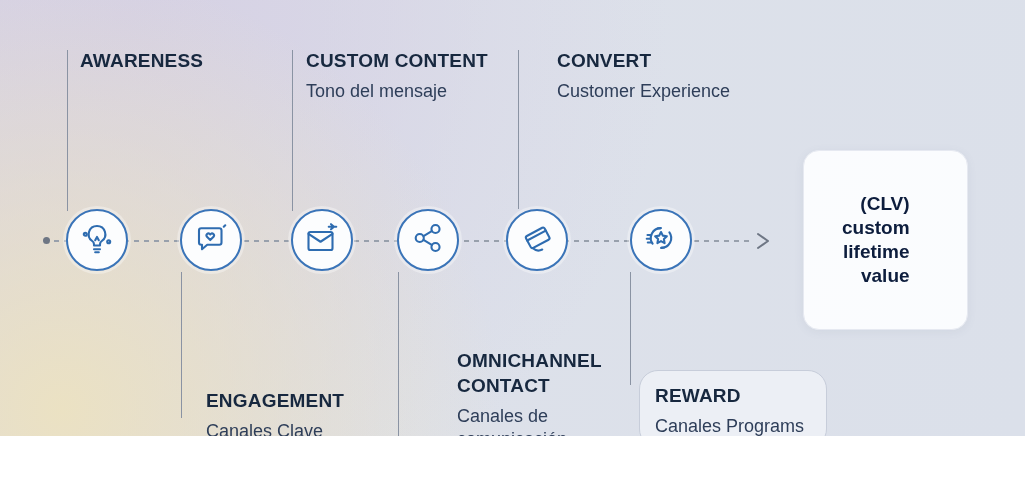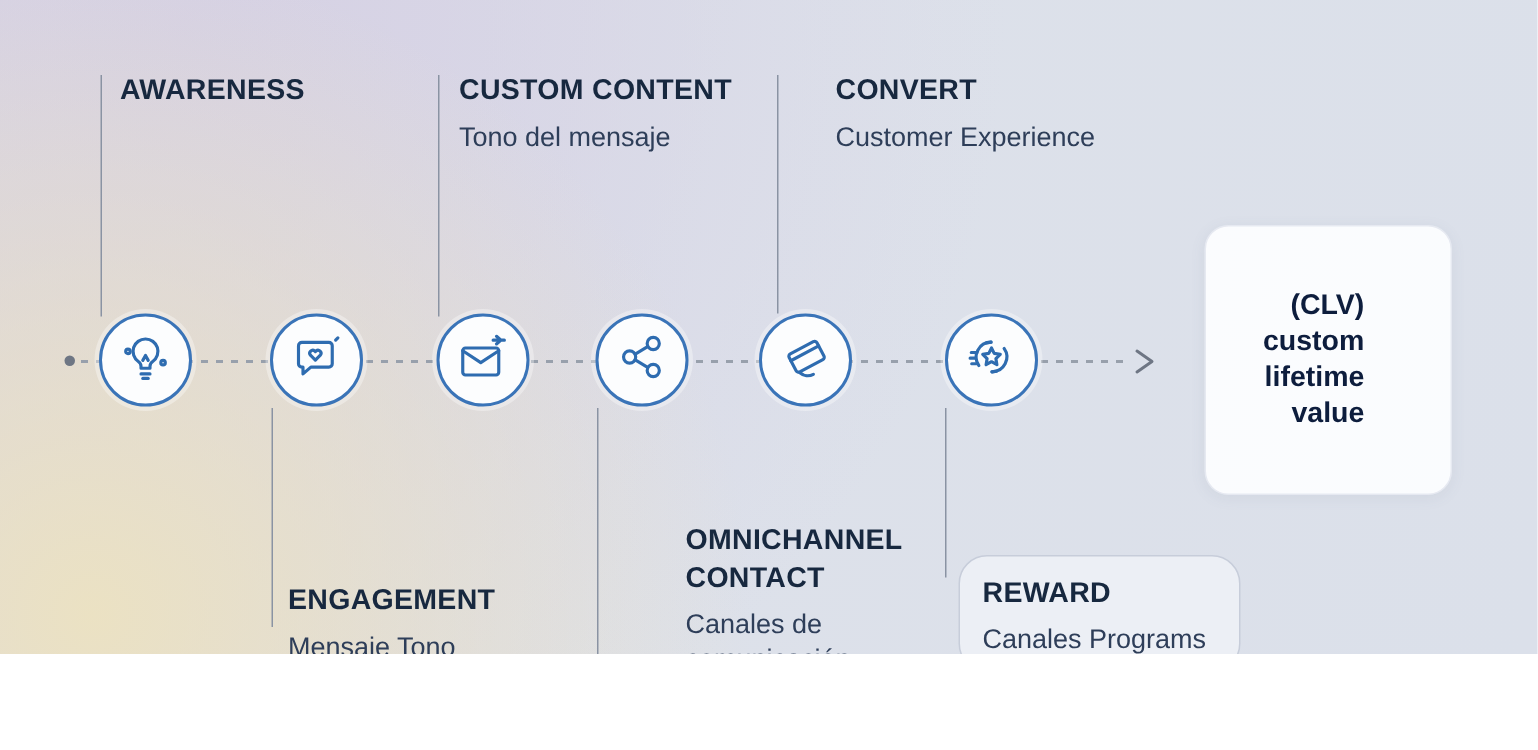--- a/index.html
+++ b/index.html
@@ -45,21 +45,21 @@
     stroke-width:1.4; stroke-linecap:round; stroke-linejoin:round; }
 
   
   .label-block { position:absolute; z-index:3; }
   .stage-title { font-size:19px; font-weight:700; color:#17283f; letter-spacing:0.2px; line-height:25px; }
   .stage-sub { font-size:18px; font-weight:400; color:#2e3e59; line-height:23px; margin-top:7px; }
   .lb-top { white-space:nowrap; }
   .lb-1 { left:80px;  top:48px; }
   .lb-3 { left:306px; top:48px; }
   .lb-5 { left:557px; top:48px; }
-  .lb-2 { left:192px; top:388px; white-space:nowrap; }
+  .lb-2 { left:206px; top:388px; white-space:nowrap; }
   .lb-4 { left:417px; top:348px; width:160px;margin-left:40px; }
 
   
   .reward-box { position:absolute; left:639px; top:370px; width:188px; height:78px;
     background:rgba(240,242,248,0.8); border:1px solid #c7cdda; border-radius:19px;
     padding:12px 0 0 15px; z-index:3; }
 
   
   .clv-box { position:absolute; left:803px; top:150px; width:165px; height:180px;
     background:rgba(252,253,255,0.95); border:1px solid #e6e9f1; border-radius:16px;
@@ -158,21 +158,21 @@
     <div class="stage-title">CUSTOM CONTENT</div>
     <div class="stage-sub">Tono del mensaje</div>
   </div>
   <div class="label-block lb-top lb-5">
     <div class="stage-title">CONVERT</div>
     <div class="stage-sub">Customer Experience</div>
   </div>
 
   <div class="label-block lb-2">
     <div class="stage-title">ENGAGEMENT</div>
-    <div class="stage-sub">Mensaje Tono</div>
+    <div class="stage-sub">Canales Clave</div>
   </div>
   <div class="label-block lb-4">
     <div class="stage-title">OMNICHANNEL CONTACT</div>
     <div class="stage-sub">Canales de comunicación</div>
   </div>
   <div class="reward-box">
     <div class="stage-title">REWARD</div>
     <div class="stage-sub">Canales Programs</div>
   </div>
 

